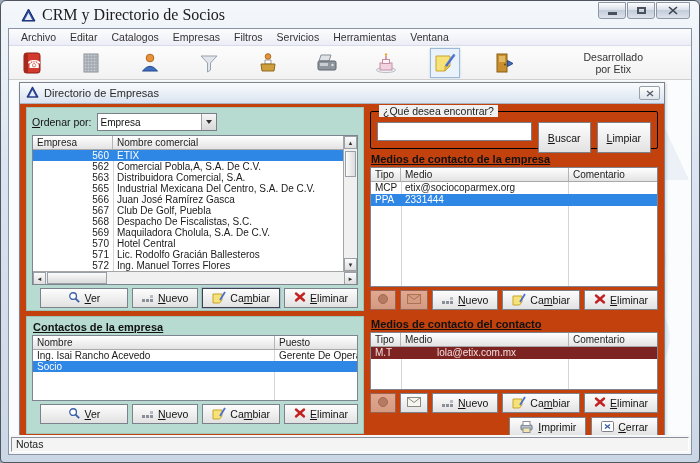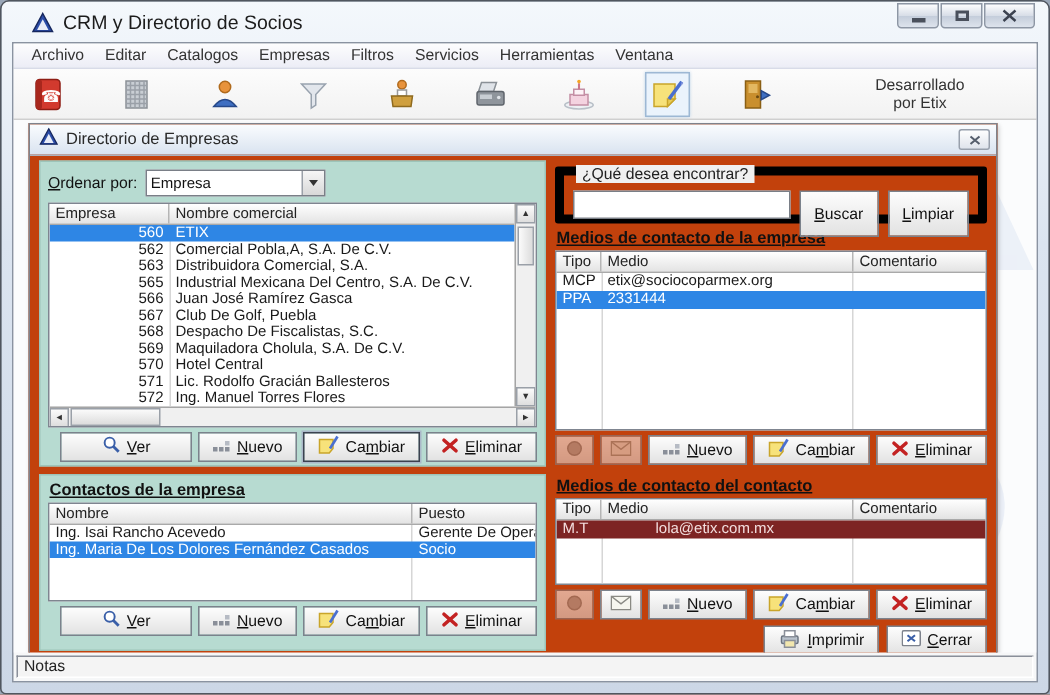--- a/index.html
+++ b/index.html
@@ -5,21 +5,21 @@
   * { margin:0; padding:0; box-sizing:border-box; }
   html,body { width:700px; height:463px; font-family:"Liberation Sans", sans-serif; background:#9aa7b8; }
 
   
   #main { width:700px; height:463px; display:flex; flex-direction:column;
     border:1px solid #50565f; border-radius:6px 6px 4px 4px;
     background:linear-gradient(180deg,#f4f8fc,#dbe4f0 35%,#ccd7e6);
     padding:0 7px 7px; overflow:hidden; }
   .titlebar { height:27px; display:flex; align-items:center; padding:0 2px 0 13px; position:relative; }
   .titlebar .ticon { margin-right:6px; display:flex; }
-  .titlebar .ttext { font-size:13px; color:#1c1c1c; flex:1; }
+  .titlebar .ttext { font-size:16px; color:#1c1c1c; flex:1;font-family:Liberation Serif, serif; }
   .winctl { display:flex; gap:1px; margin-top:-8px; }
   .wbtn { width:28px; height:17px; border:1px solid #8d96a4; border-radius:0 0 3px 3px;
     background:linear-gradient(#fdfdfe,#d7dde7 50%,#c3ccda 50%,#dde3ec);
     display:flex; align-items:center; justify-content:center; font-size:9px; color:#3c4250; }
   .wbtn.close { width:34px; }
   .glyph-min { width:9px; height:3px; background:#4a505c; margin-top:6px; }
   .glyph-max { width:9px; height:7px; border:2px solid #4a505c; }
 
   .win-body { flex:1; background:#f6f7f8; border:1px solid #8a93a1; display:flex; flex-direction:column; overflow:hidden; position:relative; }
 
@@ -94,21 +94,21 @@
   .btnrow { display:flex; justify-content:flex-end; gap:4px; margin-top:3px; }
   .btn { height:20px; display:inline-flex; align-items:center; gap:4px; font-family:"Liberation Sans",sans-serif;
     font-size:10.5px; color:#111; padding:0 9px; border:1px solid #7b828c;
     background:linear-gradient(#fdfdfd,#e2e2e2); cursor:default; }
   .btn.focus { border:1px solid #3c4250; box-shadow:0 0 0 1px #aab8c8; }
   .btn.iconly { padding:0 6px; }
   .btn.dis { opacity:.55; }
   .btn u { text-decoration:underline; }
 
   
-  .groupbox { height:38px; border:6px solid #000000; border-radius:2px; position:relative; margin-top:4px; padding:10px 6px 0 6px; display:flex; gap:6px; }
+  .groupbox { height:38px; border:1px solid #000000; border-radius:2px; position:relative; margin-top:4px; padding:10px 6px 0 6px; display:flex; gap:6px; }
   .gb-legend { position:absolute; top:-7px; left:8px; background:#f0f0f0; padding:0 4px; font-size:10.5px; color:#222; }
   .searchbox { flex:1; height:19px; border:1px solid #7a7f87; background:#fff; font-size:10.5px; padding:0 3px; font-family:"Liberation Sans",sans-serif; }
   .sbtn2 { height:31px; }
 
   .sect-title { font-size:11px; font-weight:bold; color:#111; margin:4px 0 2px 1px;text-decoration:underline; }
   .t-tipo { width:30px; padding:0 3px; }
   .t-medio { flex:1; padding:0 4px; }
   .t-com { width:88px; padding:0 4px; }
 
   .footer { display:flex; justify-content:flex-end; gap:5px; margin-top:4px; }
@@ -382,21 +382,20 @@
                   <span class="hc" style="flex:1;">Nombre</span>
                   <span class="hc" style="width:82px; border-right:none;">Puesto</span>
                 </div>
                 <div class="tbody" style="height:50px;">
                   <span class="colline" style="right:82px; left:auto;"></span>
                   <div class="trow">
                       <span class="tc" style="flex:1;">Ing. Isai Rancho Acevedo</span>
                       <span class="tc" style="width:82px;">Gerente De Operaciones</span>
                     </div>
                   <div class="trow sel">
-                      <span class="tc" style="flex:1;">Ing. Maria De Los Dolores Fernández Casados</span>
                       <span class="tc" style="width:82px;">Socio</span>
                     </div>
                 </div>
               </div>
               <div class="btnrow">
                 <button class="btn" style="width:88px; justify-content:center;">
                   <span><svg width="13" height="13" viewBox="0 0 14 14">
                         <circle cx="5.5" cy="5.5" r="3.6" fill="#fff" stroke="#3a5fa8" stroke-width="1.4"></circle>
                         <line x1="8.2" y1="8.2" x2="12" y2="12" stroke="#3a5fa8" stroke-width="2"></line>
                       </svg></span>

